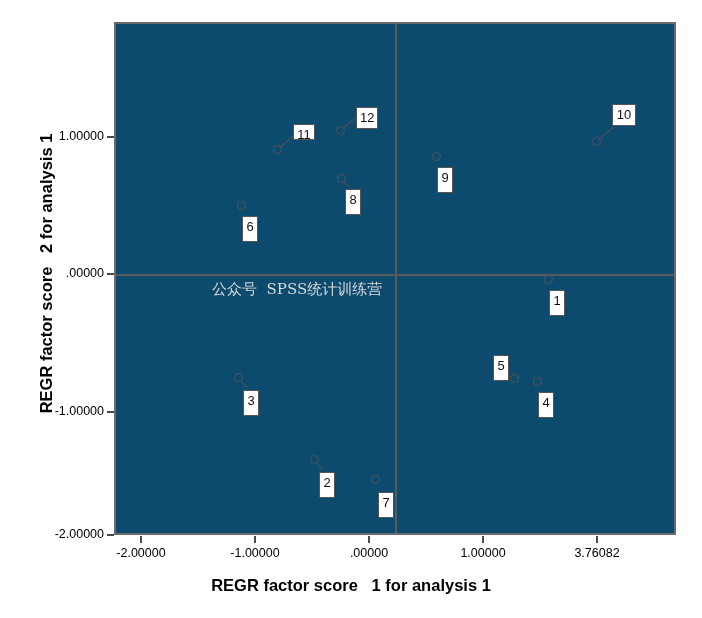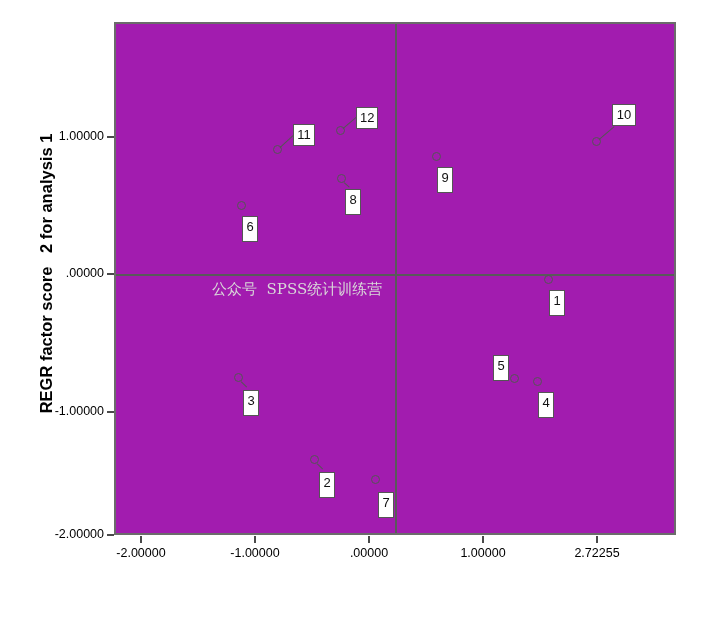--- a/index.html
+++ b/index.html
@@ -21,21 +21,21 @@
     height: 618px;
     background: #ffffff;
   }
   
   #plot-panel {
     position: absolute;
     left: 114px;
     top: 22px;
     width: 562px;
     height: 513px;
-    background: #a21caf;
+    background: #0c4a6e;
     border: 2px solid #6b6b6b;
     box-sizing: border-box;
   }
   .ref-line-v {
     position: absolute;
     top: 0;
     bottom: 0;
     width: 2px;
     background: #5a5a5a;
   }
@@ -168,21 +168,21 @@
     <div class="marker" style="left:224px; top:106px;"></div>
 
     <div class="leader" style="left:483px; top:115px; width:20px; transform:rotate(-40deg);"></div>
     <div class="leader" style="left:164px; top:123px; width:21px; transform:rotate(-42deg);"></div>
     <div class="leader" style="left:227px; top:104px; width:20px; transform:rotate(-40deg);"></div>
     <div class="leader" style="left:228px; top:158px; width:7px;  transform:rotate(42deg);"></div>
     <div class="leader" style="left:201px; top:439px; width:8px;  transform:rotate(45deg);"></div>
     <div class="leader" style="left:125px; top:357px; width:8px;  transform:rotate(45deg);"></div>
 
     <div class="dlabel" style="left:240px; top:83px;  width:22px; height:22px;">12</div>
-    <div class="dlabel" style="left:177px; top:100px; width:22px; height:22px;">11</div>
+    <div class="dlabel" style="left:177px; top:100px; width:22px; height:16px;">11</div>
     <div class="dlabel" style="left:496px; top:80px;  width:24px; height:22px;">10</div>
     <div class="dlabel" style="left:321px; top:143px; width:16px; height:26px;">9</div>
     <div class="dlabel" style="left:229px; top:165px; width:16px; height:26px;">8</div>
     <div class="dlabel" style="left:126px; top:192px; width:16px; height:26px;">6</div>
     <div class="dlabel" style="left:433px; top:266px; width:16px; height:26px;">1</div>
     <div class="dlabel" style="left:377px; top:331px; width:16px; height:26px;">5</div>
     <div class="dlabel" style="left:422px; top:368px; width:16px; height:26px;">4</div>
     <div class="dlabel" style="left:127px; top:366px; width:16px; height:26px;">3</div>
     <div class="dlabel" style="left:203px; top:448px; width:16px; height:26px;">2</div>
     <div class="dlabel" style="left:262px; top:468px; width:16px; height:26px;">7</div>
@@ -203,17 +203,18 @@
   <div class="tick-x" style="left:140px; top:536px;"></div>
   <div class="tick-x" style="left:254px; top:536px;"></div>
   <div class="tick-x" style="left:368px; top:536px;"></div>
   <div class="tick-x" style="left:482px; top:536px;"></div>
   <div class="tick-x" style="left:596px; top:536px;"></div>
 
   <div class="ticklabel-x" style="left:141px; top:546px;">-2.00000</div>
   <div class="ticklabel-x" style="left:255px; top:546px;">-1.00000</div>
   <div class="ticklabel-x" style="left:369px; top:546px;">.00000</div>
   <div class="ticklabel-x" style="left:483px; top:546px;">1.00000</div>
-  <div class="ticklabel-x" style="left:597px; top:546px;">2.72255</div>
-
+  <div class="ticklabel-x" style="left:597px; top:546px;">3.76082</div>
+
+  <div id="xaxis-title">REGR factor score   1 for analysis 1</div>
   <div id="yaxis-title">REGR factor score   2 for analysis 1</div>
 
 </div>
 
 </body></html>

